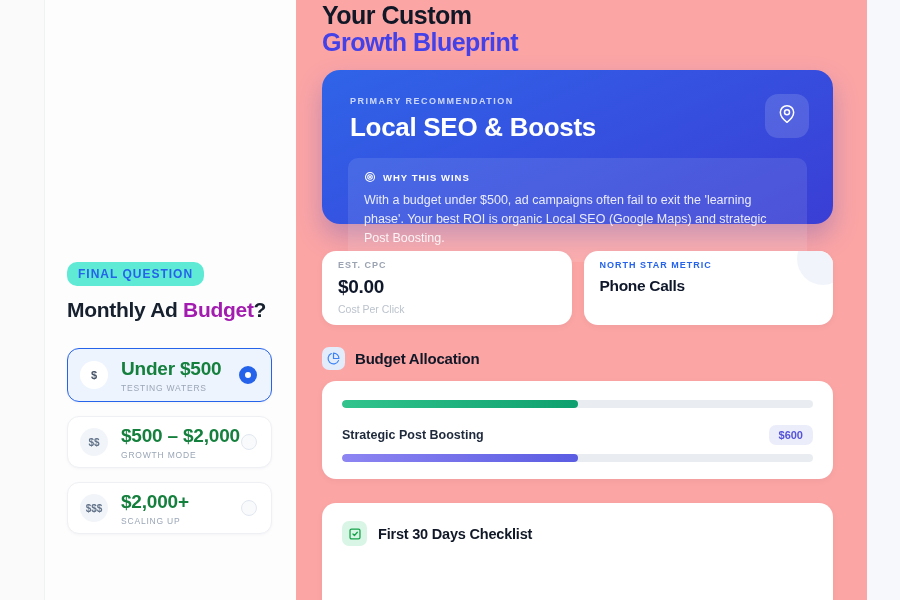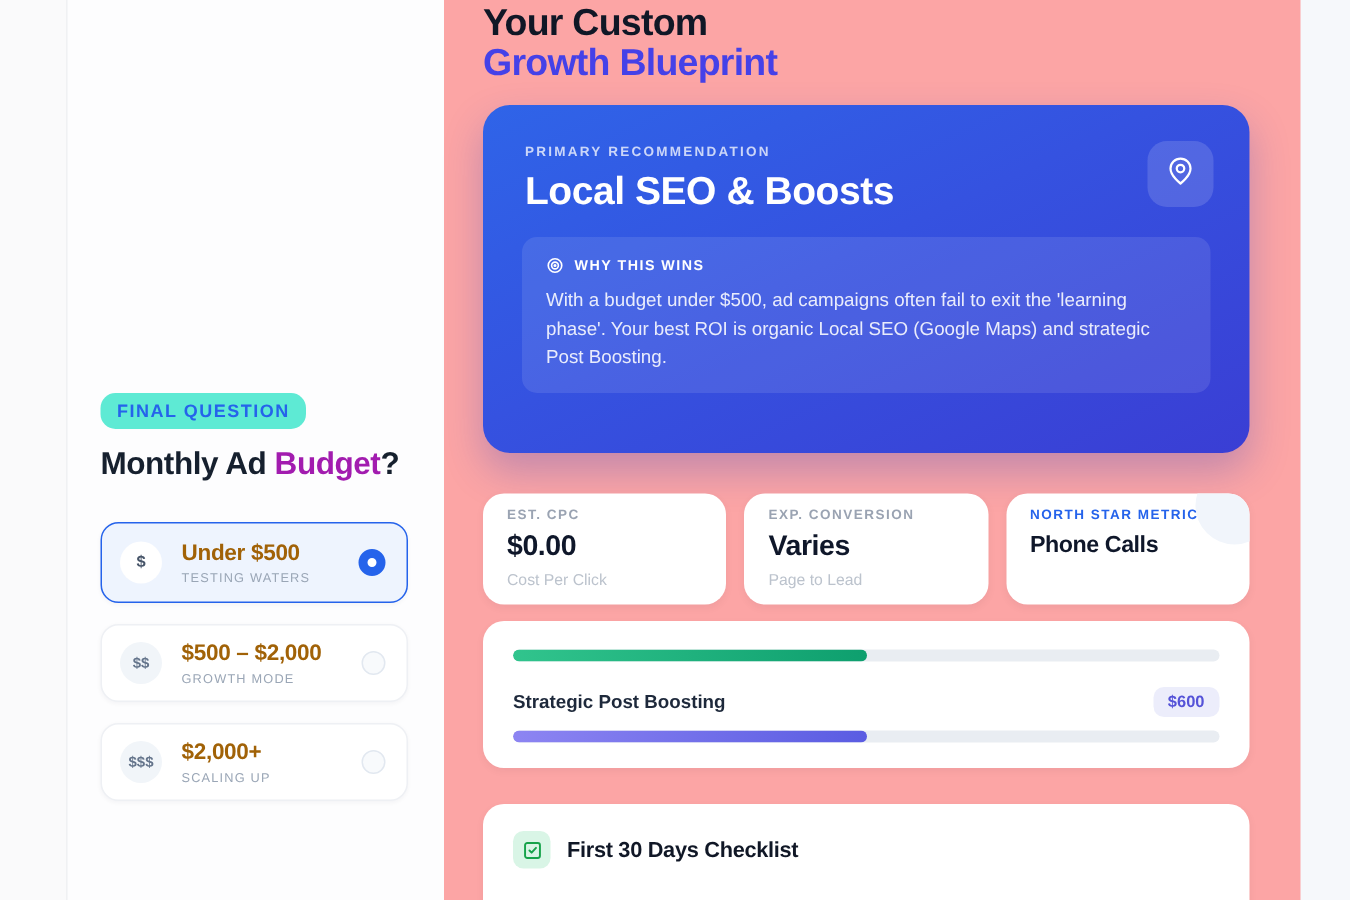--- a/index.html
+++ b/index.html
@@ -14,36 +14,36 @@
   .final-badge { display:inline-block; background:#5eead4; color:#2563eb; font-size:12px; font-weight:bold; letter-spacing:1px; padding:5px 11px; border-radius:10px; }
   .question { margin-top:12px; font-size:21px; font-weight:800; color:#16202e; letter-spacing:-0.3px; }
   .question .hl { color:#a21caf; }
 
   .options { margin-top:26px; display:flex; flex-direction:column; gap:14px; }
   .option { position:relative; display:flex; align-items:center; background:#ffffff; border:1px solid #eef0f4; border-radius:12px; height:52px; padding:0 14px 0 12px; box-shadow:0 1px 3px rgba(15,23,42,0.04); cursor:pointer; }
   .option.selected { background:#eef4fe; border:1.5px solid #2563eb; height:54px; }
   .opt-symbol { width:28px; height:28px; border-radius:50%; background:#f1f5f9; color:#64748b; font-size:10px; font-weight:bold; display:flex; align-items:center; justify-content:center; flex:0 0 28px; }
   .option.selected .opt-symbol { background:#ffffff; color:#475569; font-size:11px; }
   .opt-text { margin-left:13px; flex:1; }
-  .opt-label { font-size:15px; font-weight:800; color:#a16207; letter-spacing:-0.2px; }
+  .opt-label { font-size:19px; font-weight:800; color:#15803d; letter-spacing:-0.2px; }
   .opt-sub { font-size:8.5px; color:#9aa6b6; letter-spacing:0.8px; margin-top:3px; }
   .radio { width:16px; height:16px; border-radius:50%; border:1.5px solid #e2e8f0; background:#f8fafc; flex:0 0 16px; }
   .radio.on { width:18px; height:18px; flex-basis:18px; border:6px solid #2563eb; background:#ffffff; }
 
   
   .panel { position:absolute; left:296px; top:0; width:604px; height:600px; background:#fca5a5; }
   .panel .right-strip { position:absolute; right:0; top:0; width:33px; height:600px; background:#f6f8fb; }
   .content { position:absolute; left:26px; top:0; width:511px; }
 
   .page-title { margin-top:2px; font-size:25px; line-height:27px; font-weight:800; letter-spacing:-0.5px; }
   .page-title .l1 { color:#101726; display:block; }
   .page-title .l2 { color:#4541e8; display:block; }
 
   
-  .rec-card { position:relative; margin-top:14px; height:232px; border-radius:18px; padding:26px 28px; background:linear-gradient(155deg, #2f64e8 0%, #3552e0 45%, #3a3ed4 100%); box-shadow:0 12px 26px rgba(42,62,190,0.28); color:#fff; }
+  .rec-card { position:relative; margin-top:14px; height:154px; border-radius:18px; padding:26px 28px; background:linear-gradient(155deg, #2f64e8 0%, #3552e0 45%, #3a3ed4 100%); box-shadow:0 12px 26px rgba(42,62,190,0.28); color:#fff; }
   .rec-eyebrow { font-size:9px; font-weight:bold; letter-spacing:1.5px; color:rgba(255,255,255,0.75); }
   .rec-title { margin-top:6px; font-size:26px; font-weight:800; letter-spacing:-0.3px; }
   .rec-icon-tile { position:absolute; top:24px; right:24px; width:44px; height:44px; border-radius:13px; background:rgba(255,255,255,0.14); display:flex; align-items:center; justify-content:center; }
   .why-box { position:absolute; left:26px; right:26px; top:88px; border-radius:10px; background:rgba(255,255,255,0.10); padding:13px 16px 14px; }
   .why-label { display:flex; align-items:center; gap:7px; font-size:9.5px; font-weight:bold; letter-spacing:1px; color:#ffffff; }
   .why-text { margin-top:8px; font-size:12.5px; line-height:19px; color:rgba(255,255,255,0.88); }
 
   
   .metrics { margin-top:27px; display:flex; gap:12px; }
   .metric-card { position:relative; overflow:hidden; flex:1; background:#ffffff; border-radius:14px; padding:9px 16px; height:74px; box-shadow:0 2px 6px rgba(15,23,42,0.05); }
@@ -148,31 +148,37 @@
       </div>
     </div>
 
     <div class="metrics">
       <div class="metric-card">
         <div class="metric-label">EST. CPC</div>
         <div class="metric-value">$0.00</div>
         <div class="metric-sub">Cost Per Click</div>
       </div>
       <div class="metric-card">
-        <div class="metric-label">EXP. CONVERSION</div>
-        <div class="metric-value">Varies</div>
-        <div class="metric-sub">Page to Lead</div>
-      </div>
-      <div class="metric-card">
         <div class="deco-circle"></div>
         <div class="metric-label accent">NORTH STAR METRIC</div>
         <div class="metric-value small">Phone Calls</div>
       </div>
     </div>
 
+    <div class="alloc-header">
+      <span class="alloc-icon-tile">
+        <span style="display:flex">
+          <svg width="13" height="13" viewBox="0 0 24 24" fill="none" stroke="#3b82f6" stroke-width="2.2" stroke-linecap="round" stroke-linejoin="round">
+            <path d="M21.2 15.9A10 10 0 1 1 8 2.8"></path>
+              <path d="M22 12A10 10 0 0 0 12 2v10z"></path>
+          </svg>
+        </span>
+      </span>
+      <span class="alloc-heading">Budget Allocation</span>
+    </div>
 
     <div class="alloc-card">
       <div class="bar-track">
         <div class="bar-fill" style="width: 50%; background: linear-gradient(90deg, rgb(49, 196, 141), rgb(14, 159, 110));"></div>
       </div>
       <div class="alloc-gap"></div>
       <div class="alloc-row">
         <span class="alloc-label">Strategic Post Boosting</span>
         <span class="alloc-badge purple">$600</span>
       </div>

